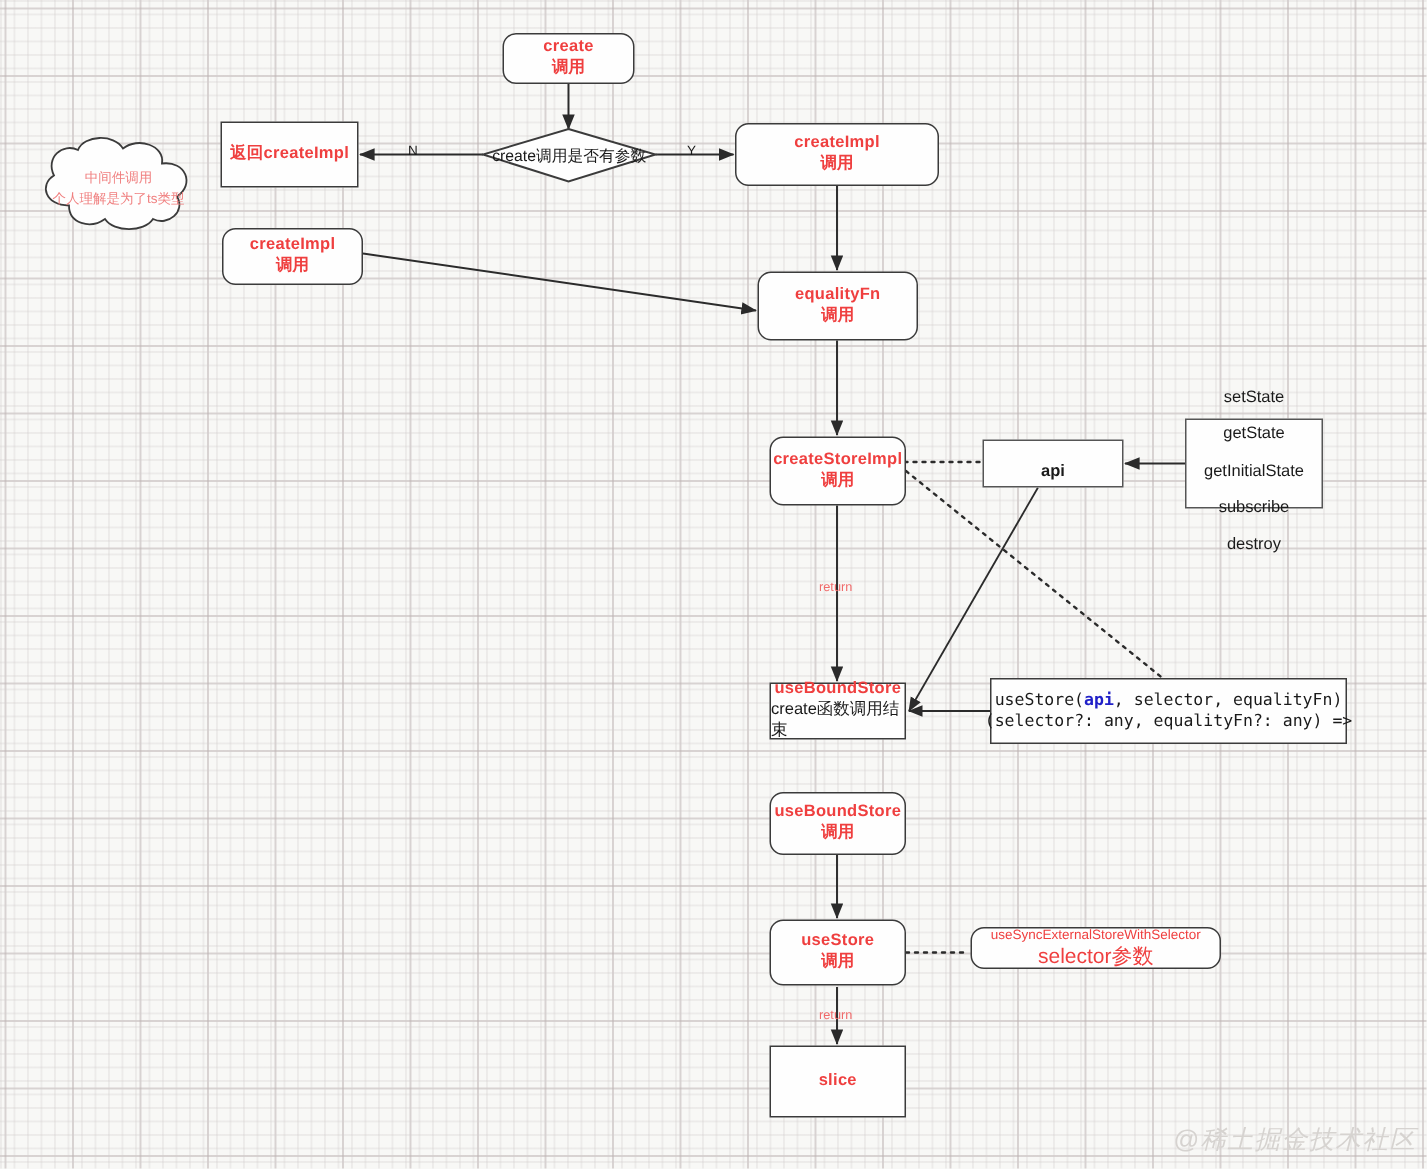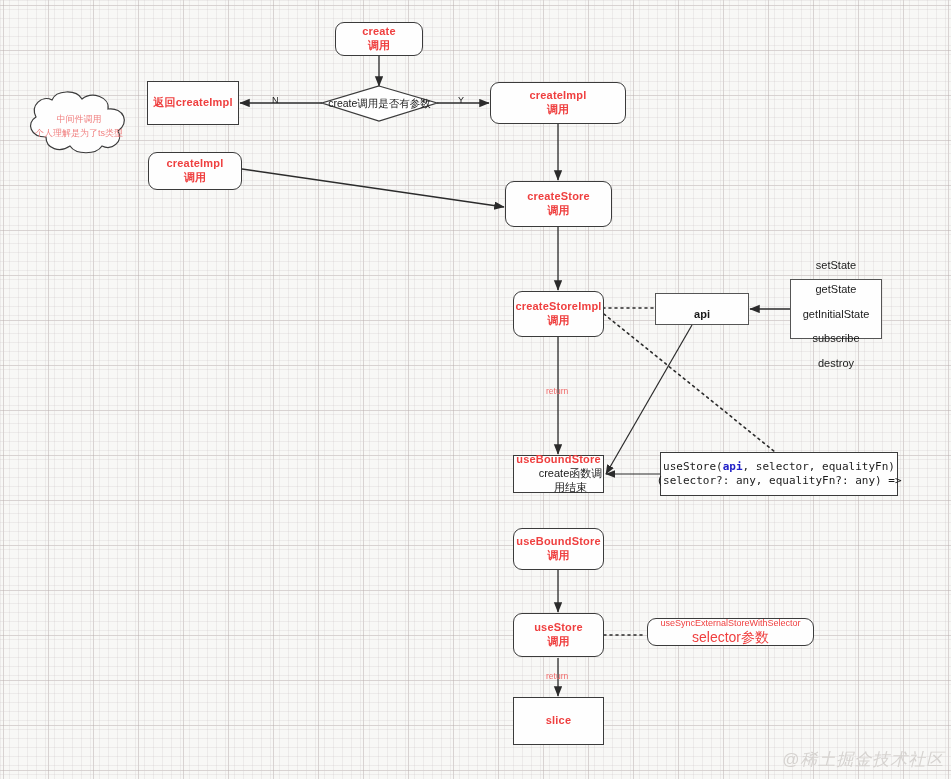--- a/index.html
+++ b/index.html
@@ -42,41 +42,40 @@
 
   .node {
     position: absolute;
     box-sizing: border-box;
     background: #fefefe;
     border: 1.4px solid #3b3b3b;
     display: flex;
     flex-direction: column;
     align-items: center;
     justify-content: center;
-    text-align: center;
+    text-align: left;
     line-height: 1.25;
   }
   .rounded { border-radius: 9px; }
   .sharp { border-radius: 0; }
 
   .lbl-red {
     color: #ef3f3f;
     font-weight: bold;
     font-size: 11px;
     letter-spacing: 0.2px;
   }
   .lbl-red-sub {
     color: #ef3f3f;
     font-weight: bold;
     font-size: 11px;
   }
   .lbl-black {
     color: #1a1a1a;
     font-size: 11px;
-    margin-left: 24px;
   }
   .lbl-blue {
     color: #2020c8;
     font-weight: bold;
     font-size: 11px;
   }
   .lbl-mono {
     font-family: "DejaVu Sans Mono", "Liberation Mono", monospace;
     font-size: 11px;
     color: #1a1a1a;
@@ -238,21 +237,21 @@
   </div>
 
   <div class="cloud-wrap" style="left:24px; top:95px; width:110px; height:62px;">
     <div class="cloud-text">
       <div>中间件调用</div>
       <div>个人理解是为了ts类型</div>
     </div>
   </div>
 
   <div class="node rounded" style="left:505px; top:181px; width:107px; height:46px;">
-    <span class="lbl-red">createStore</span>
+    <span class="lbl-red">equalityFn</span>
     <span class="lbl-red-sub">调用</span>
   </div>
 
   <div class="node rounded" style="left:513px; top:291px; width:91px; height:46px;">
     <span class="lbl-red">createStoreImpl</span>
     <span class="lbl-red-sub">调用</span>
   </div>
 
   <div class="edge-label red" style="left:546px; top:386px;">return</div>
 

